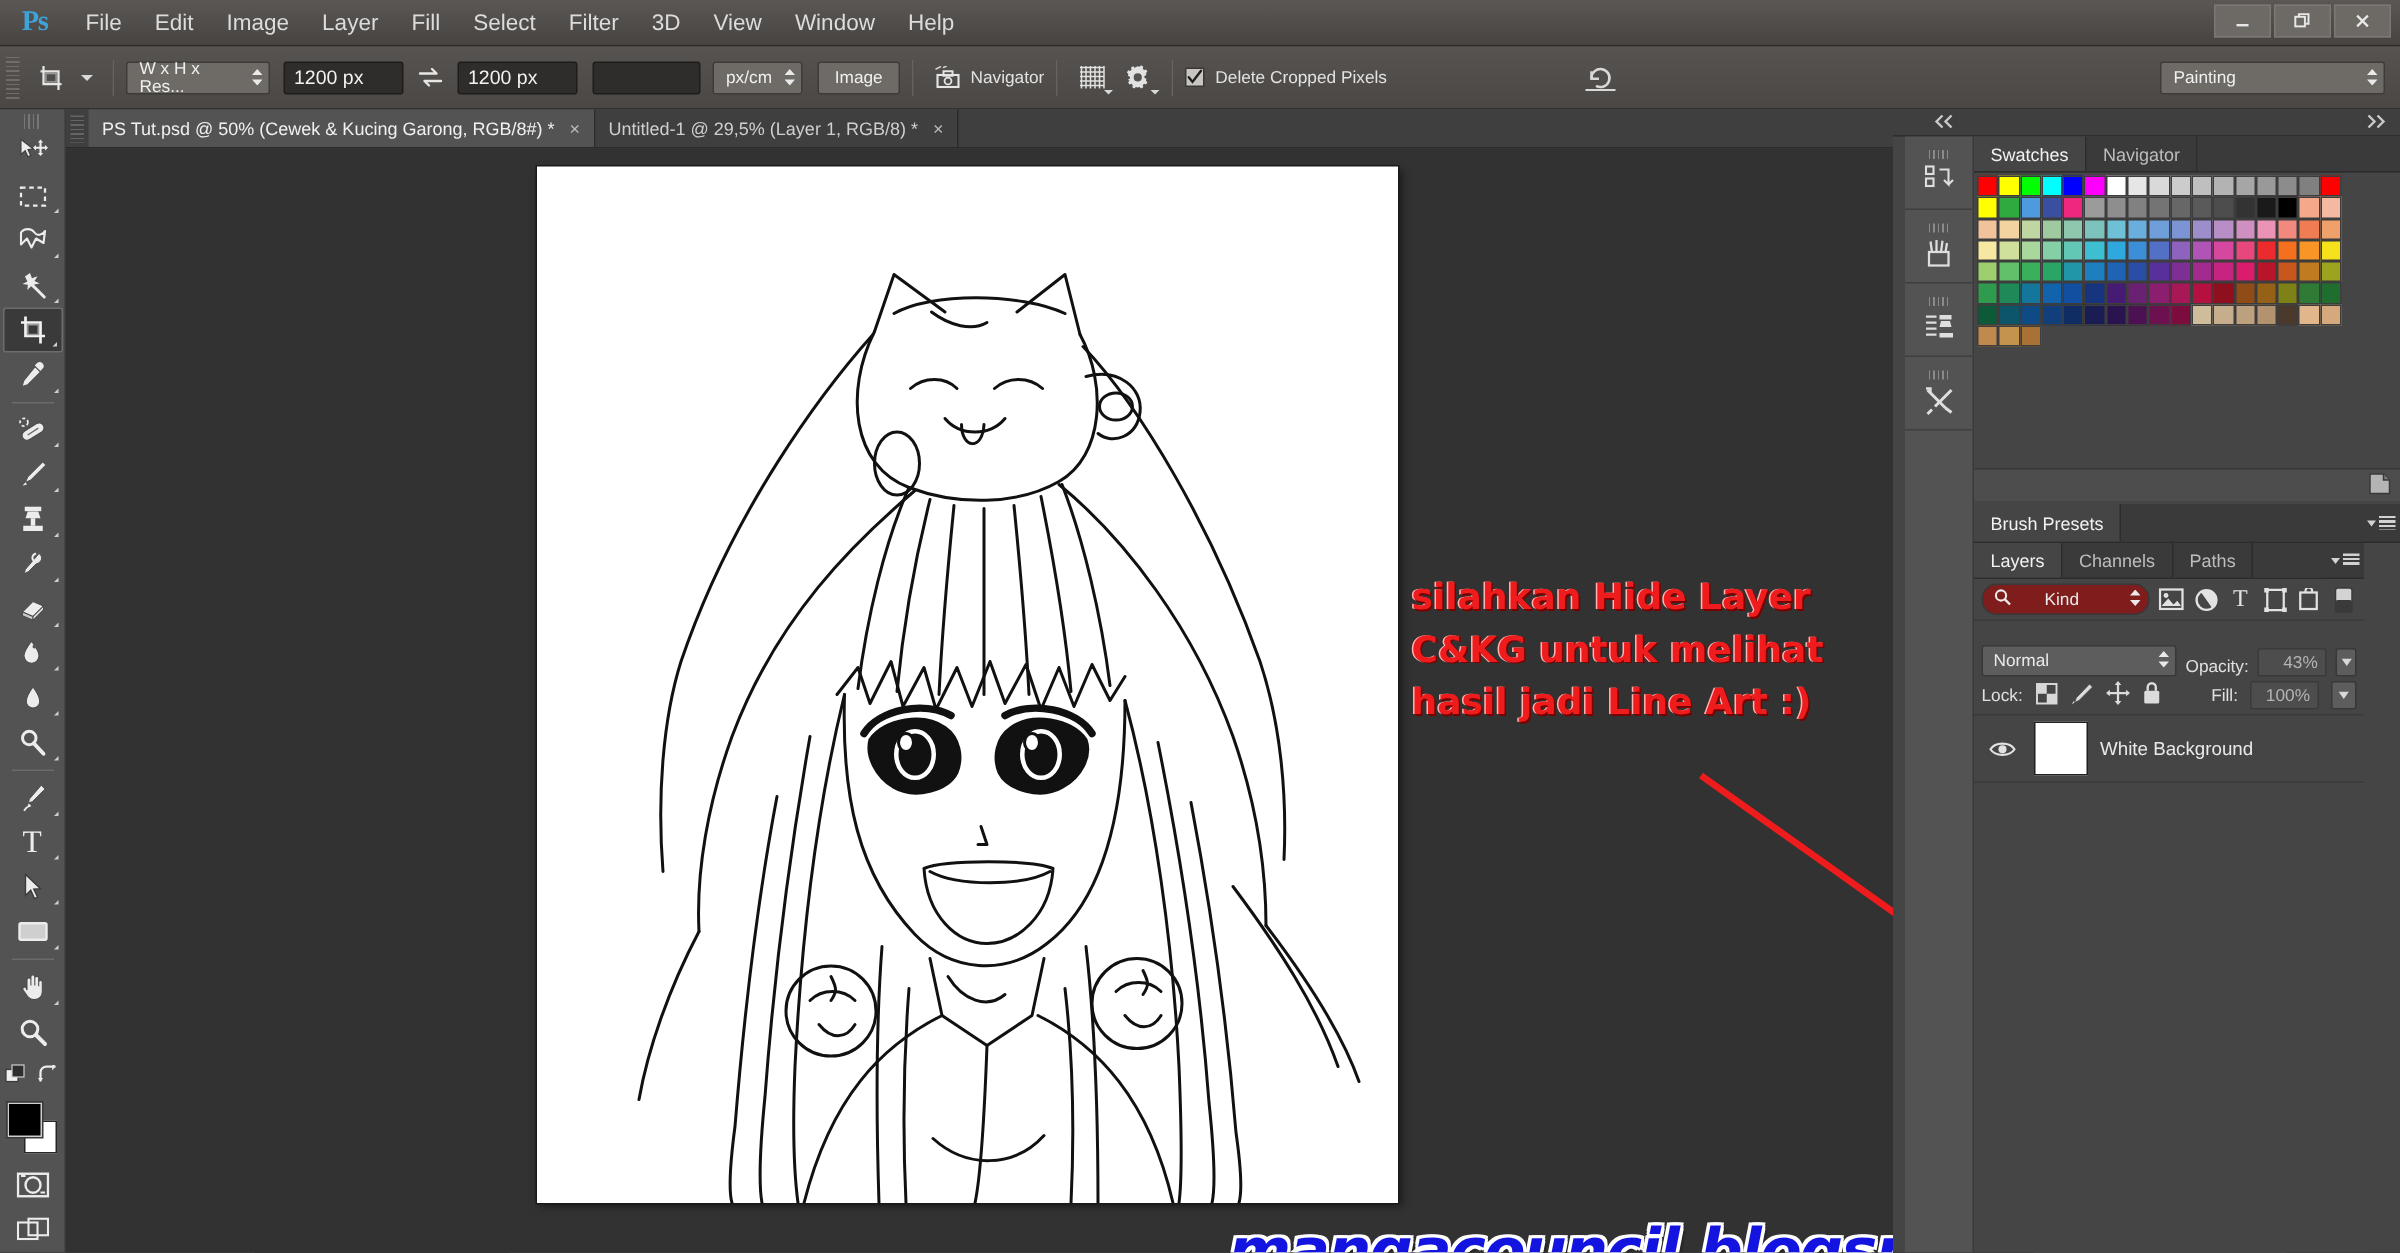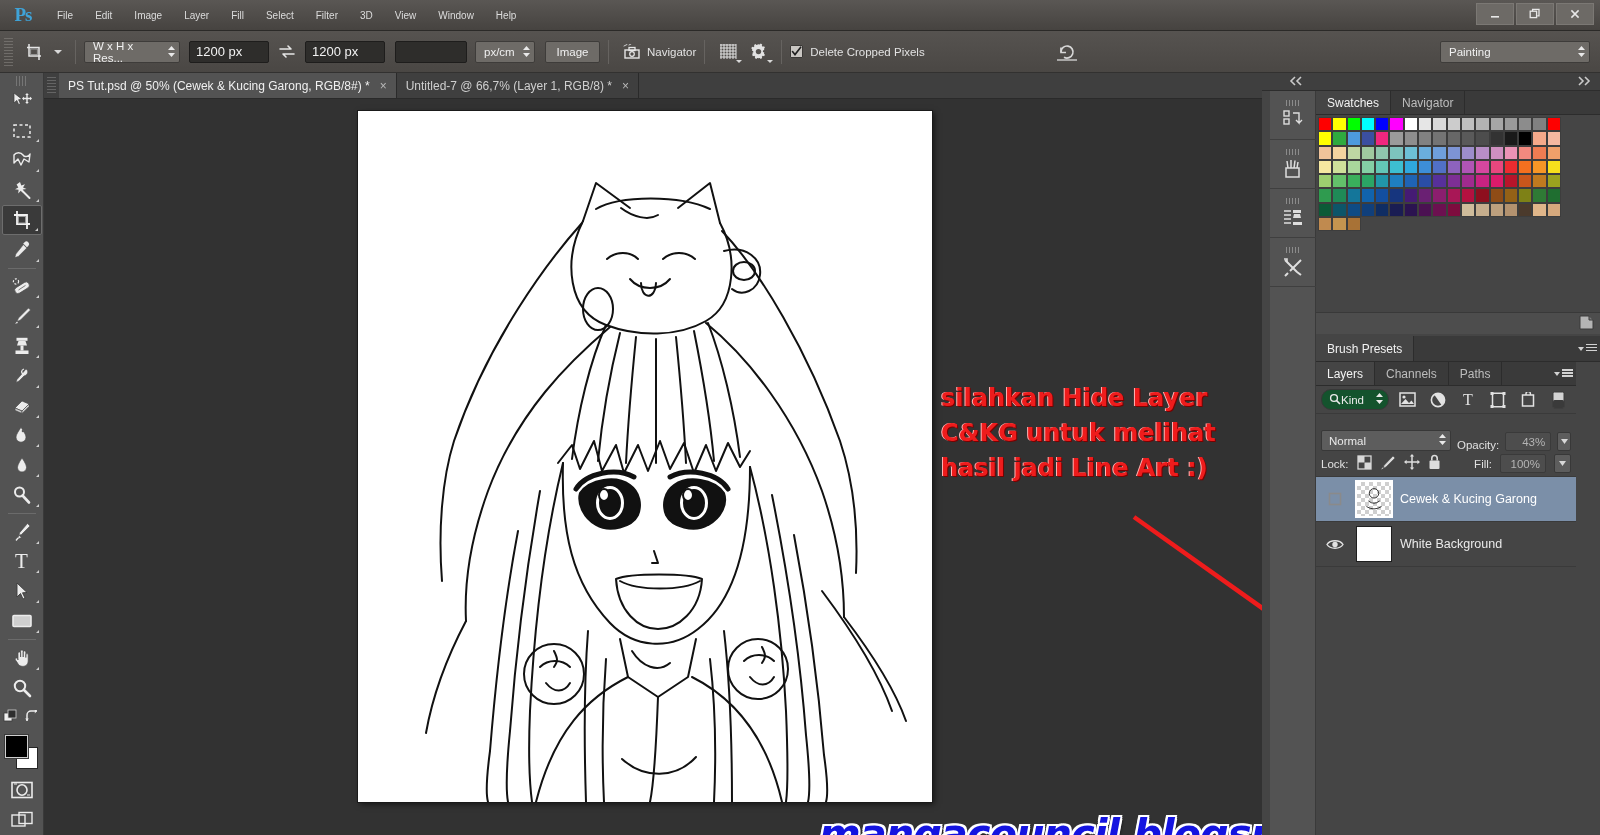--- a/index.html
+++ b/index.html
@@ -20,21 +20,21 @@
     background:linear-gradient(#5a5754,#464340);
     border-bottom:1px solid #2b2a28;
     display:flex; align-items:center;
   }
   #ps-logo{
     width:46px; height:31px; display:flex; align-items:center; justify-content:center;
     font-weight:bold; font-size:19px; color:#3fa3d8; letter-spacing:-1px;
     font-family:"Liberation Serif", serif;
   }
   .menu-item{
-    padding:0 11px; height:31px; line-height:31px; font-size:10px; color:#dcdcdc;
+    padding:0 11px; height:31px; line-height:31px; font-size:15px; color:#dcdcdc;
     cursor:default;
   }
   #winbtns{ position:absolute; right:6px; top:3px; display:flex; gap:2px; }
   .winbtn{
     width:38px;height:22px;background:#6d6a66;border:1px solid #7b7874;
     display:flex;align-items:center;justify-content:center;color:#e8e8e8;font-size:13px;
   }
 
   
   #optionsbar{
@@ -179,22 +179,22 @@
   .hamb{width:11px;height:9px;background:repeating-linear-gradient(#d2d2d2 0 1.5px,transparent 1.5px 3px);}
   .hamb-caret{width:0;height:0;border-left:3.5px solid transparent;border-right:3.5px solid transparent;border-top:4px solid #d2d2d2;margin-right:2px;}
 
   
   #swatchgrid{display:grid;grid-template-columns:repeat(17,14.3px);gap:0;padding:2px 0 0 2px;}
   .sw{width:14.3px;height:14.3px;border:1px solid #3d3d3d;}
   #swfooter{position:absolute;left:0;bottom:0;width:100%;height:22px;background:#4d4d4d;border-top:1px solid #393939;display:flex;align-items:center;justify-content:flex-end;gap:14px;padding-right:14px;}
 
   
   #filterrow{height:28px;display:flex;align-items:center;padding:0 5px;gap:6px;border-bottom:1px solid #3a3a3a;}
-  .kindsel{height:21px;background:#14532d;border:1px solid #383838;border-radius:10px;
-    display:flex;align-items:center;gap:0;padding:0 5px 0 7px;font-size:11.5px;color:#eaeaea;}
+  .kindsel{height:21px;background:#7f1d1d;border:1px solid #383838;border-radius:10px;
+    display:flex;align-items:center;gap:22px;padding:0 5px 0 7px;font-size:11.5px;color:#eaeaea;}
   .filtericon{width:25px;height:22px;display:flex;align-items:center;justify-content:center;}
   #blendrow{height:26px;display:flex;align-items:flex-end;padding:0 5px;gap:6px;margin-top:11px;}
   .blendsel{flex:0 0 130px;height:21px;background:#5d5d5d;border:1px solid #383838;border-radius:2px;
     display:flex;align-items:center;padding:0 4px 0 7px;font-size:11.5px;color:#eaeaea;}
   .lockrow{height:26px;display:flex;align-items:center;padding:0 5px;gap:8px;border-bottom:1px solid #3a3a3a;}
   .numfield{height:19px;min-width:46px;background:#4d4d4d;border:1px solid #3a3a3a;border-radius:2px;
     display:flex;align-items:center;justify-content:flex-end;padding:0 5px;font-size:11.5px;color:#b4b4b4;}
   .drop{width:17px;height:19px;background:#5d5d5d;border:1px solid #383838;border-radius:2px;
     display:flex;align-items:center;justify-content:center;}
   .layerrow{
@@ -552,21 +552,21 @@
 </div>
 
 <div id="tabbar">
   <div id="tabgrip"></div>
   <div id="tabs-container" style="display:flex;align-items:flex-end;">
       <div class="doctab active">
         <span>PS Tut.psd @ 50% (Cewek &amp; Kucing Garong, RGB/8#) *</span>
         <span class="x">×</span>
       </div>
       <div class="doctab">
-        <span>Untitled-7 @ 66,7% (Layer 1, RGB/8) *</span>
+        <span>Untitled-1 @ 29,5% (Layer 1, RGB/8) *</span>
         <span class="x">×</span>
       </div>
     </div>
 </div>
 
 <div id="canvasarea">
 
   <div id="artboard">
     <svg viewBox="0 0 574 691" preserveAspectRatio="none">
       <g fill="none" stroke="#111111" stroke-width="2" stroke-linecap="round" stroke-linejoin="round">
@@ -1014,37 +1014,20 @@
         <span>100%</span>
       </div>
       <div class="drop">
         <svg width="7" height="5" viewBox="0 0 7 5">
             <path d="M0 0 H7 L3.5 5z" fill="#d8d8d8"></path>
           </svg>
       </div>
     </div>
 
     <div id="layerlist">
-        <div class="layerrow sel">
-          <div class="eyecell">
-            <svg width="16" height="16" viewBox="0 0 16 16">
-              <rect x="2.5" y="2.5" width="11" height="11" fill="none" stroke="#8a8a8a" stroke-width="1.6"></rect>
-            </svg>
-          </div>
-          <div class="thumb checker sel-outline">
-            <svg viewBox="0 0 36 36" style="position:absolute;inset:0;width:100%;height:100%">
-              <g stroke="#2a2a2a" stroke-width="1" fill="none">
-                <circle cx="18" cy="12" r="5"></circle>
-                <path d="M12 20 q6 5 12 0"></path>
-                <path d="M10 26 q8 5 16 0"></path>
-              </g>
-            </svg>
-          </div>
-          <span class="lname">Cewek &amp; Kucing Garong</span>
-        </div>
         <div class="layerrow">
           <div class="eyecell">
             <svg width="18" height="13" viewBox="0 0 18 13">
               <path d="M1 6.5 C4 1.5, 14 1.5, 17 6.5 C14 11.5, 4 11.5, 1 6.5z" fill="none" stroke="#e2e2e2" stroke-width="1.4"></path>
               <circle cx="9" cy="6.5" r="2.7" fill="#e2e2e2"></circle>
             </svg>
           </div>
           <div class="thumb "></div>
           <span class="lname">White Background</span>
         </div>

